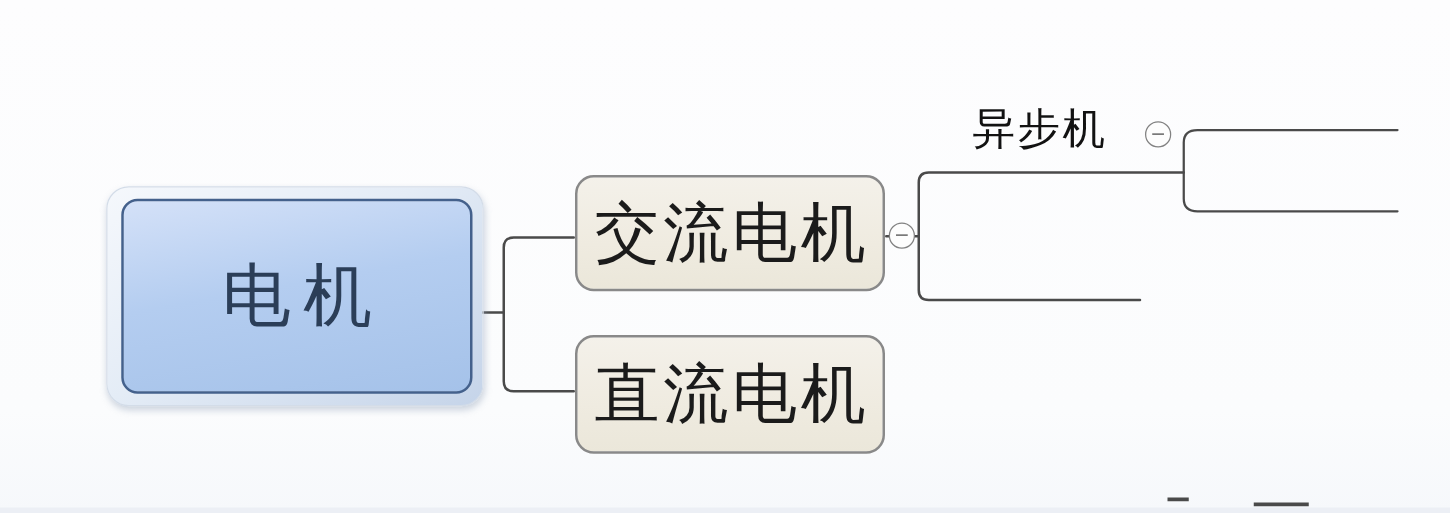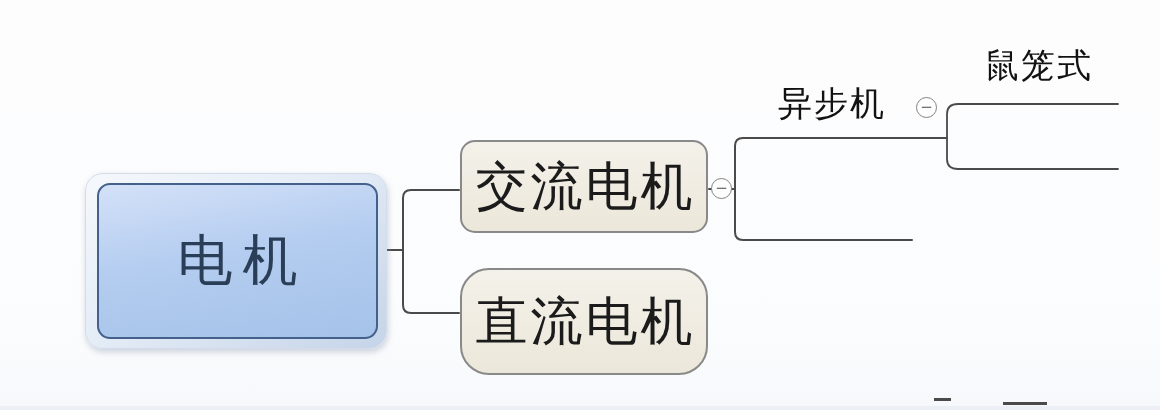--- a/index.html
+++ b/index.html
@@ -7,21 +7,21 @@
     position:relative;
     width:1160px;height:410px;
     overflow:hidden;
     background:linear-gradient(180deg,#fdfdfe 0%,#fbfcfd 80%,#f6f8fb 100%);
     font-family:"Liberation Serif","DejaVu Serif",serif;
   }
   .connectors{position:absolute;left:0;top:0;}
 
   
   .root-outer{
-    position:absolute;left:85px;top:173px;width:300px;height:174px;
+    position:absolute;left:85px;top:149px;width:300px;height:174px;
     border-radius:18px;
     background:linear-gradient(145deg,#f5f8fc 0%,#e4ecf6 45%,#c5d4e9 100%);
     border:1px solid #d3dce8;
     box-shadow:1px 3px 6px rgba(145,160,185,0.45);
     cursor:pointer;
   }
   .root-inner{
     position:absolute;left:11px;top:9px;right:8px;bottom:9px;
     border:2px solid #44618c;border-radius:13px;
     background:linear-gradient(170deg,#d4e1f8 0%,#b4cdf0 45%,#a5c2e9 100%);
@@ -35,21 +35,21 @@
   
   .topic-box{
     position:absolute;left:460px;width:248px;
     border:2px solid #898989;border-radius:15px;
     background:linear-gradient(180deg,#f4f1ea 0%,#efebe0 60%,#ebe7da 100%);
     display:flex;align-items:center;justify-content:center;
     cursor:pointer;box-sizing:border-box;
   }
   .topic-box span{font-size:52px;color:#1b1b1b;letter-spacing:3px;padding-left:3px;white-space:nowrap;}
   .topic-box.ac{top:140px;height:93px;}
-  .topic-box.dc{top:268px;height:107px;border-radius:29px;}
+  .topic-box.dc{top:268px;height:95px;}
 
   
   .line-topic{
     position:absolute;font-size:34px;color:#121212;letter-spacing:2px;
     white-space:nowrap;cursor:pointer;line-height:38px;
   }
   .line-topic.async{left:778px;top:85px;font-family:Liberation Serif, serif;}
   .line-topic.sync{left:780px;top:183px;}
   .line-topic.cage{left:985px;top:47px;}
   .line-topic.wound{left:988px;top:115px;}
@@ -97,21 +97,20 @@
     <span>交流电机</span>
   </div>
 
   <div class="topic-box dc">
     <span>直流电机</span>
   </div>
 
   <div class="line-topic async">异步机</div>
 
 
-  <div class="line-topic cage">鼠笼式</div>
 
 
   <div class="collapse-btn c1">
     <span>−</span>
   </div>
 
   <div class="collapse-btn c2">
     <span>−</span>
   </div>
 

